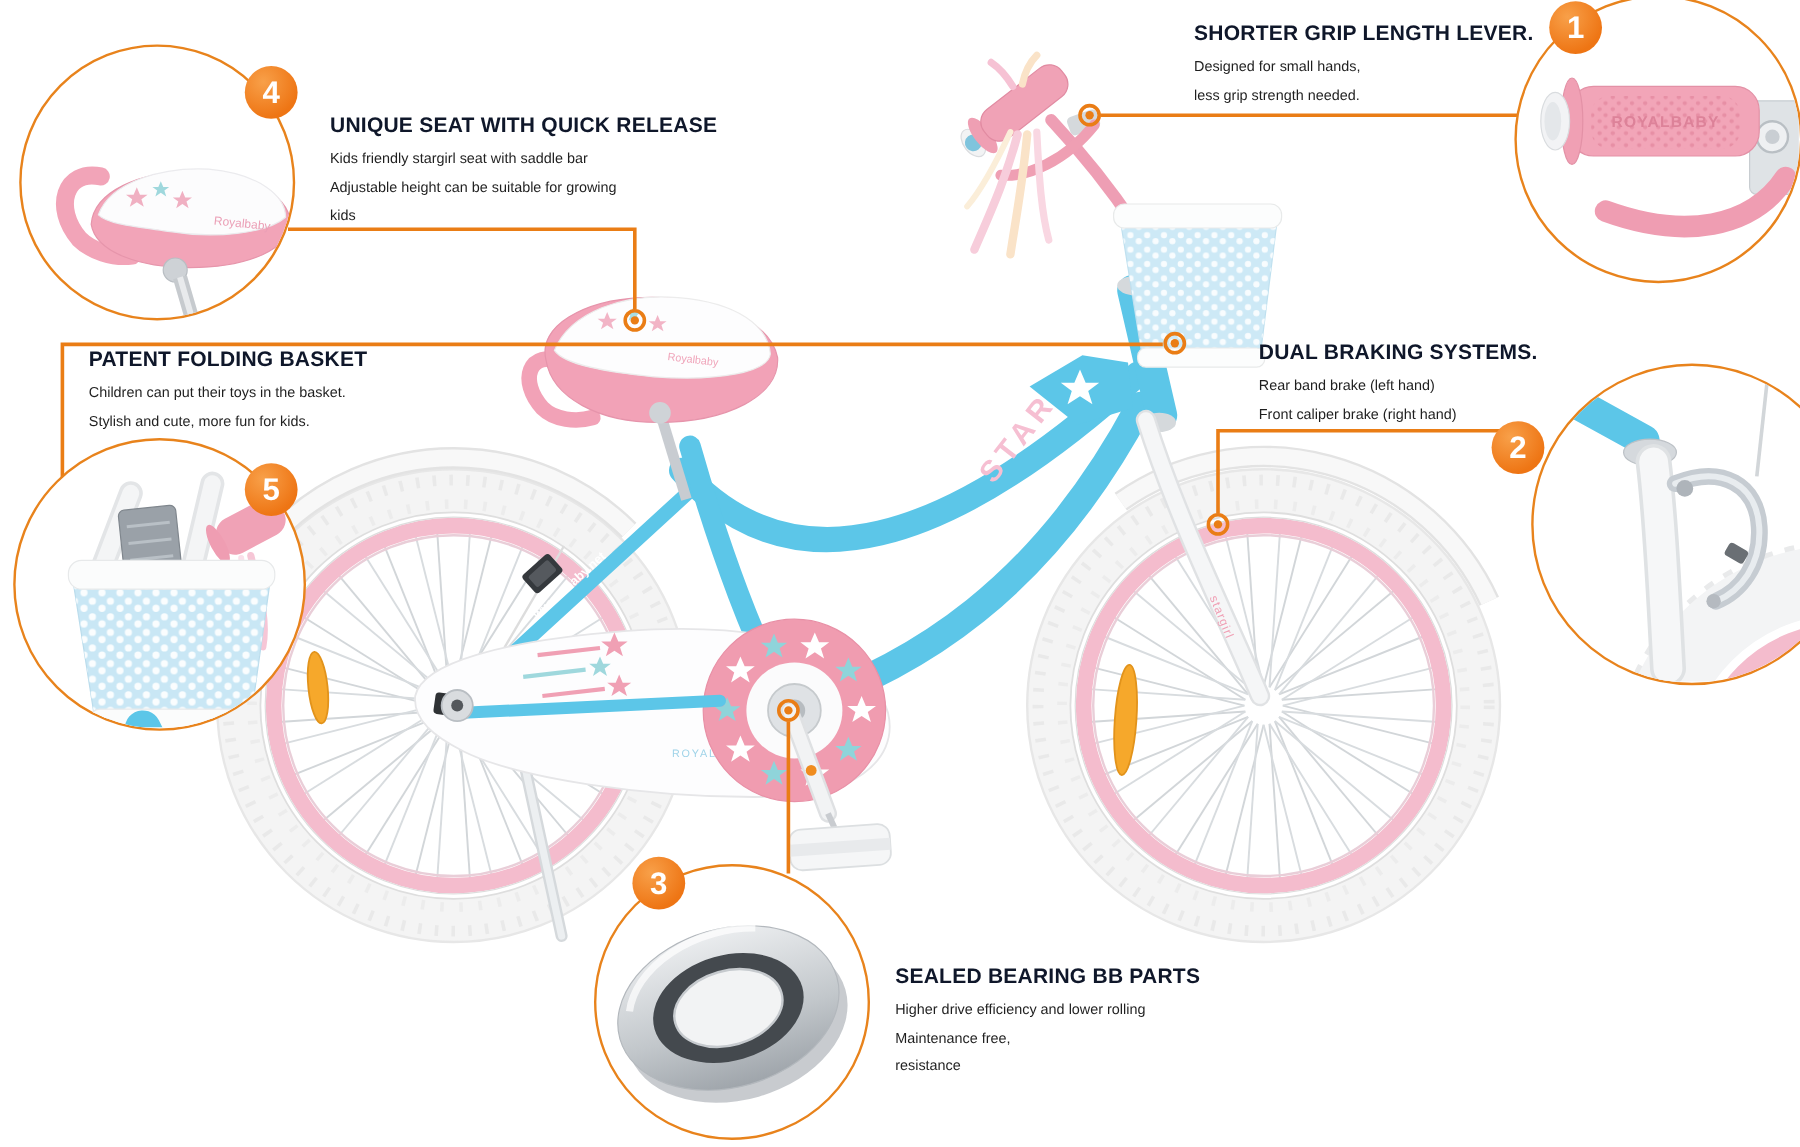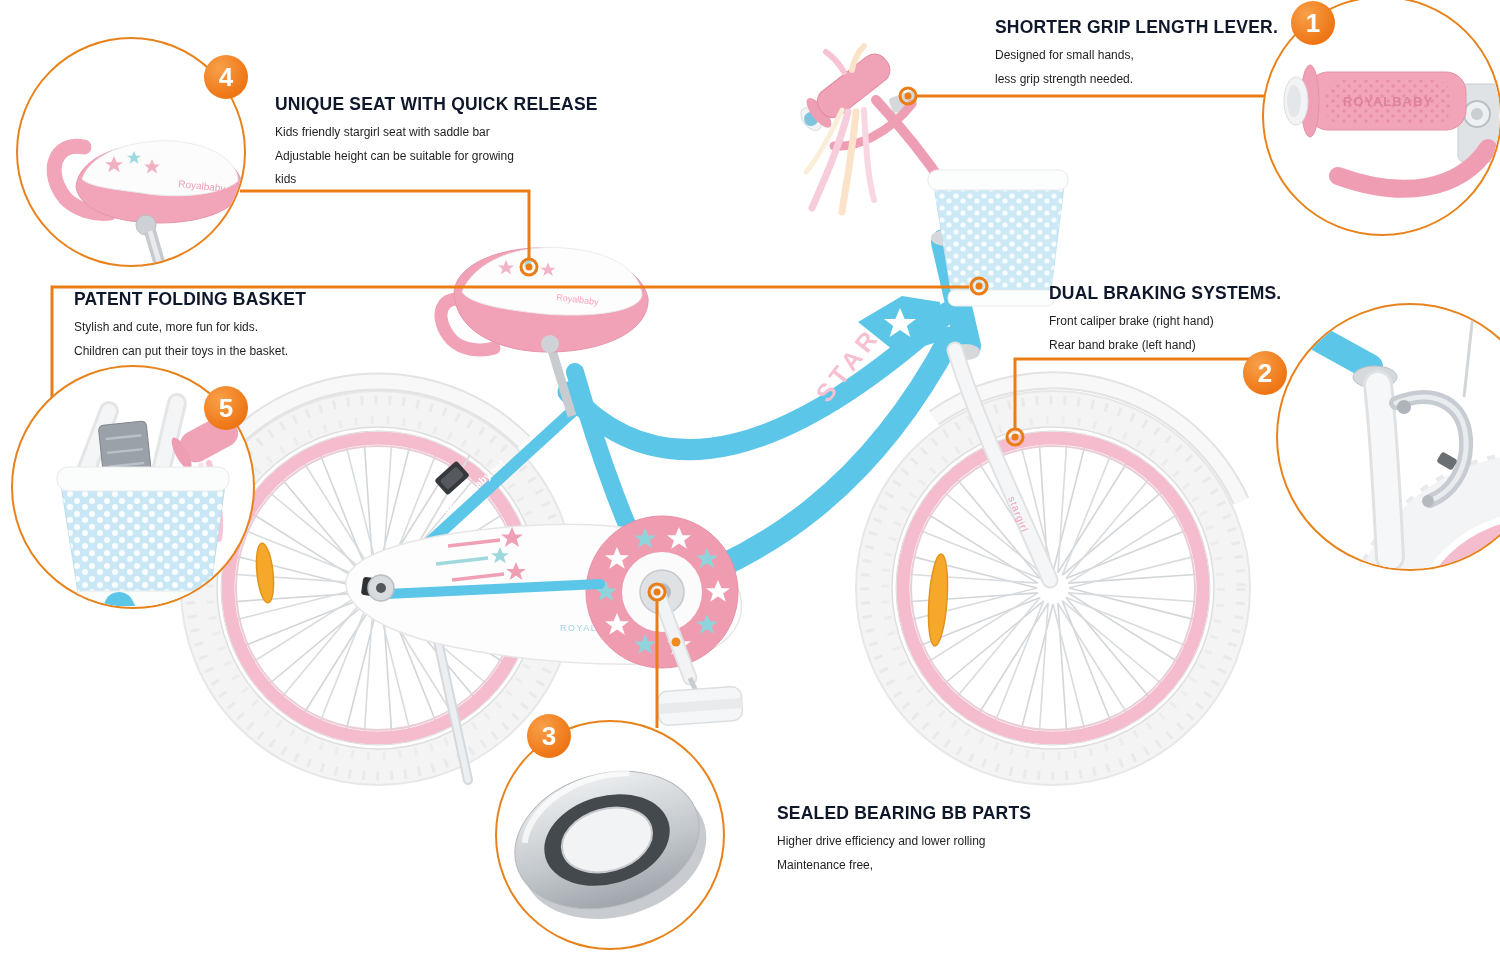--- a/index.html
+++ b/index.html
@@ -437,34 +437,35 @@
 
 <div class="tb" style="left:275px;top:94px;width:345px">
   <div class="tb-title">UNIQUE SEAT WITH QUICK RELEASE</div>
   <div class="tb-line">Kids friendly stargirl seat with saddle bar</div>
   <div class="tb-line">Adjustable height can be suitable for growing</div>
   <div class="tb-line">kids</div>
 </div>
 
 <div class="tb" style="left:74px;top:289px;width:330px">
   <div class="tb-title">PATENT FOLDING BASKET</div>
+  <div class="tb-line">Children can put their toys in the basket.</div>
   <div class="tb-line">Stylish and cute, more fun for kids.</div>
-  <div class="tb-line">Children can put their toys in the basket.</div>
 </div>
 
 <div class="tb" style="left:1049px;top:283px;width:300px">
   <div class="tb-title">DUAL BRAKING SYSTEMS.</div>
+  <div class="tb-line">Rear band brake (left hand)</div>
   <div class="tb-line">Front caliper brake (right hand)</div>
-  <div class="tb-line">Rear band brake (left hand)</div>
-</div>
-
-<div class="tb" style="left:777px;top:803px;width:320px">
+</div>
+
+<div class="tb" style="left:746px;top:803px;width:320px">
   <div class="tb-title">SEALED BEARING BB PARTS</div>
   <div class="tb-line">Higher drive efficiency and lower rolling</div>
   <div class="tb-line">Maintenance free,</div>
+  <div class="tb-line">resistance</div>
 </div>
 
 <div class="badge" style="left:1291px;top:1px">1</div>
 <div class="badge" style="left:1243px;top:351px">2</div>
 <div class="badge" style="left:527px;top:714px">3</div>
 <div class="badge" style="left:204px;top:55px">4</div>
 <div class="badge" style="left:204px;top:386px">5</div>
 
 </div>
 

